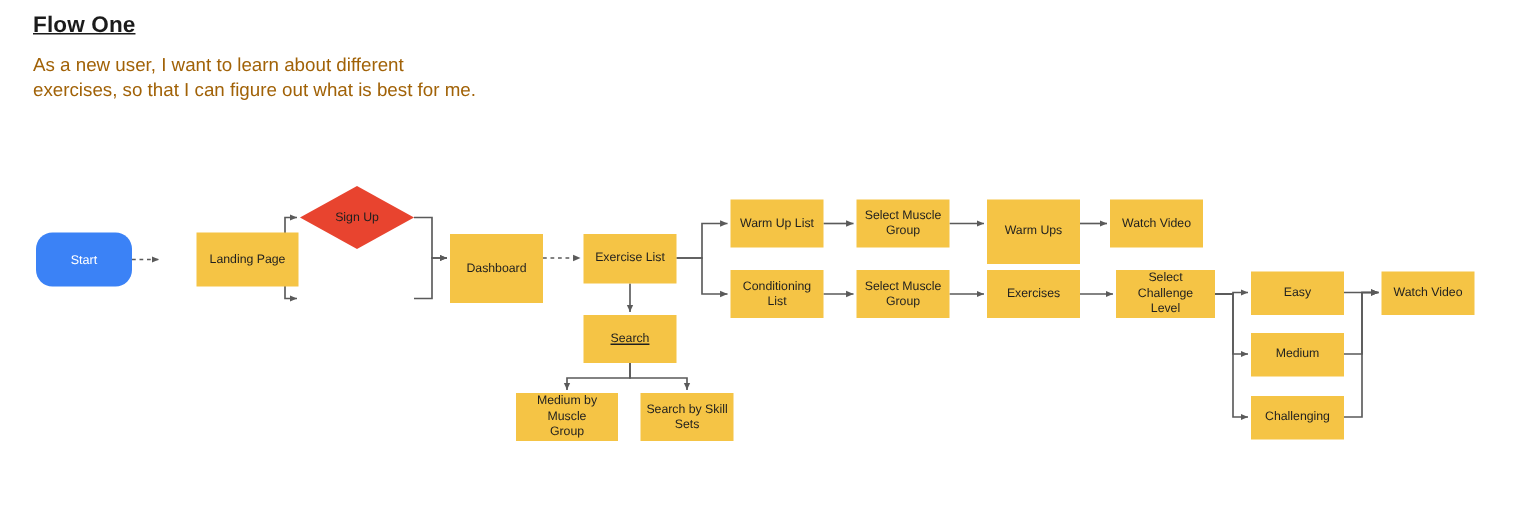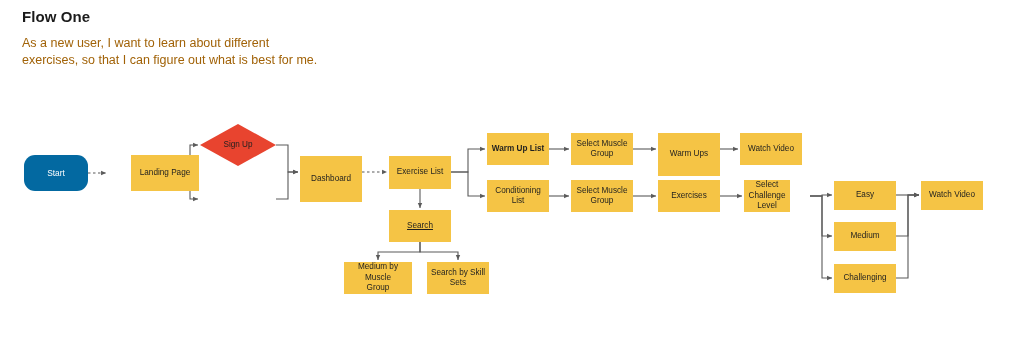--- a/index.html
+++ b/index.html
@@ -17,20 +17,21 @@
   }
 
   
   #header { position: absolute; left: 22px; top: 8px; }
   #flow-title {
     font-size: 15px;
     font-weight: bold;
     color: #1b1b1b;
     letter-spacing: 0.1px;
     margin: 0 0 10px 0;
+    text-decoration: underline;
   }
   #flow-description {
     font-size: 12.5px;
     line-height: 17px;
     color: #a16207;
     margin: 0;
     white-space: pre-line;
   }
 
   
@@ -56,21 +57,21 @@
     justify-content: center;
     text-align: center;
     font-size: 8.2px;
     line-height: 10.5px;
     color: #1f1f1f;
     padding: 1px 3px;
     white-space: pre-line;
   }
   .node.box { background: #F5C445; }
   .node.terminator {
-    background: #0369a1;
+    background: #3b82f6;
     color: #ffffff;
     border-radius: 11px;
     font-size: 8.4px;
   }
   .node.decision {
     background: transparent;
     color: #1f1f1f;
   }
   .decision .dshape {
     position: absolute;
@@ -153,21 +154,21 @@
 
 
   <div class="node box" style="left:300px;top:156px;width:62px;height:46px;">
     <span>Dashboard</span>
   </div>
 
   <div class="node box" style="left:389px;top:156px;width:62px;height:33px;align-items:center;">
     <span>Exercise List</span>
   </div>
 
-  <div class="node box" style="left:487px;top:133px;width:62px;height:32px;font-weight:bold;">
+  <div class="node box" style="left:487px;top:133px;width:62px;height:32px;">
     <span>Warm Up List</span>
   </div>
 
   <div class="node box" style="left:487px;top:180px;width:62px;height:32px;">
     <span>Conditioning List</span>
   </div>
 
   <div class="node box" style="left:571px;top:133px;width:62px;height:32px;">
     <span>Select Muscle
 Group</span>
@@ -183,21 +184,21 @@
   </div>
 
   <div class="node box" style="left:658px;top:180px;width:62px;height:32px;">
     <span>Exercises</span>
   </div>
 
   <div class="node box" style="left:740px;top:133px;width:62px;height:32px;">
     <span>Watch Video</span>
   </div>
 
-  <div class="node box" style="left:744px;top:180px;width:46px;height:32px;">
+  <div class="node box" style="left:744px;top:180px;width:66px;height:32px;">
     <span>Select Challenge
 Level</span>
   </div>
 
   <div class="node box" style="left:834px;top:181px;width:62px;height:29px;">
     <span>Easy</span>
   </div>
 
   <div class="node box" style="left:834px;top:222px;width:62px;height:29px;">
     <span>Medium</span>

